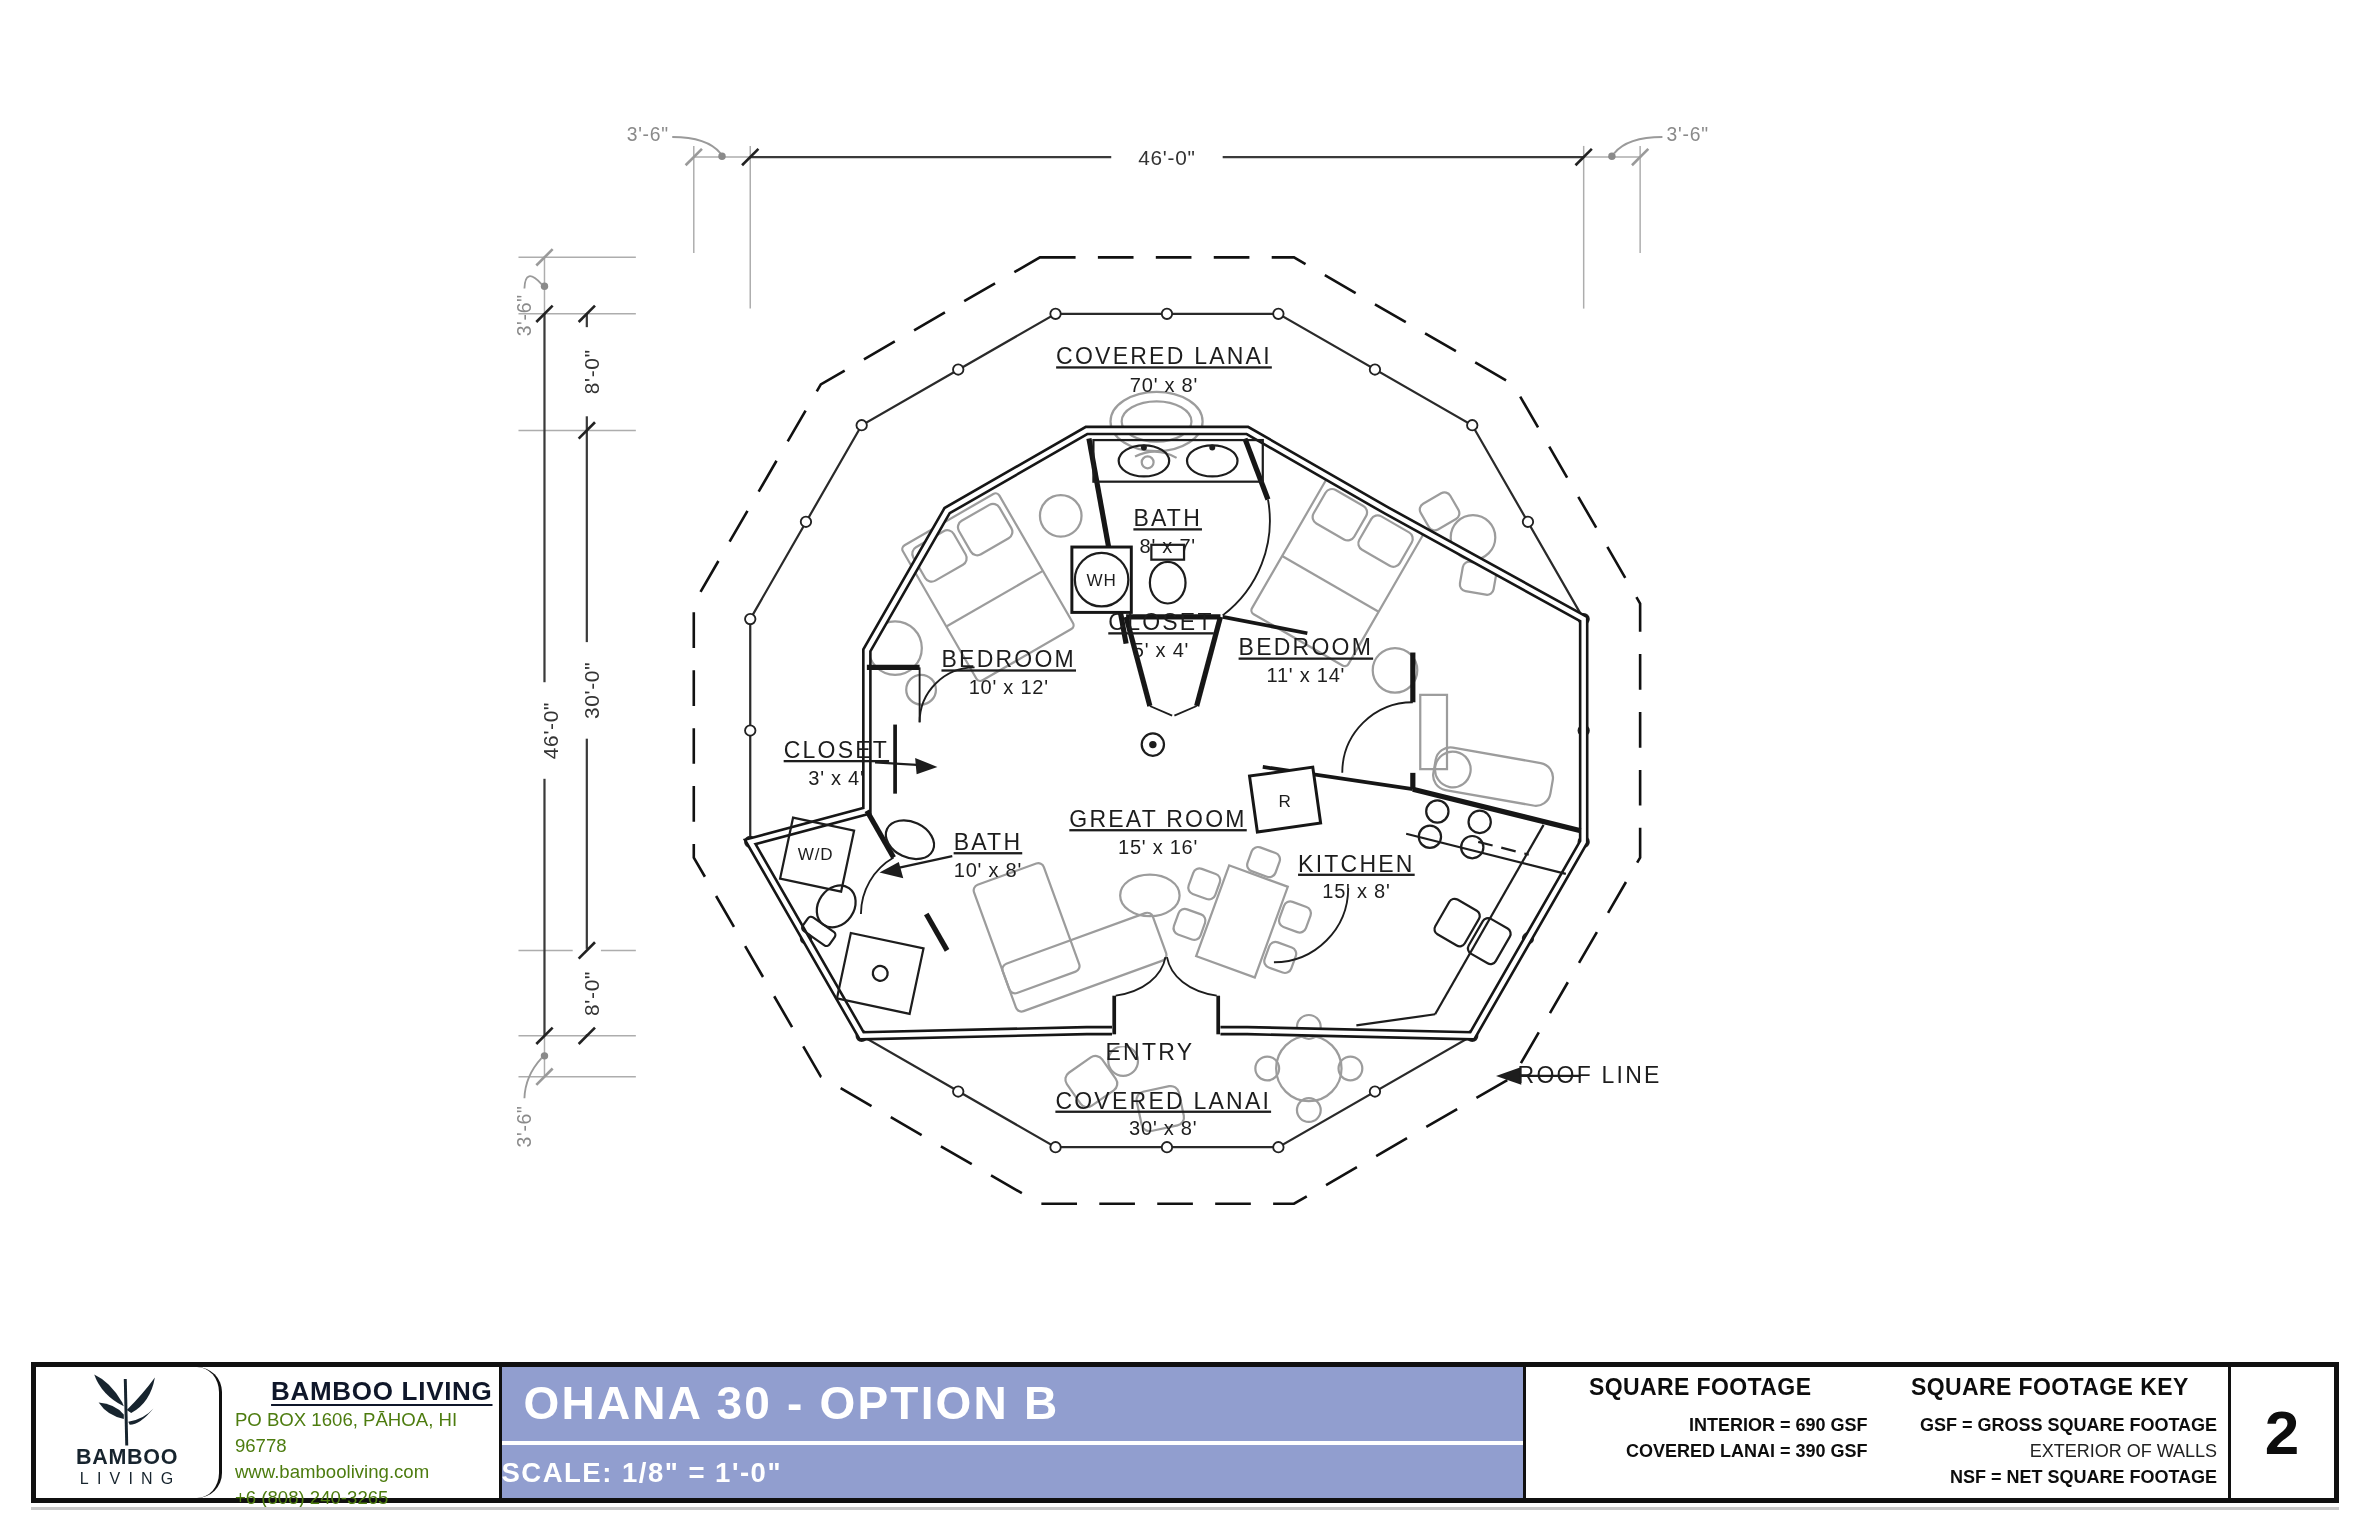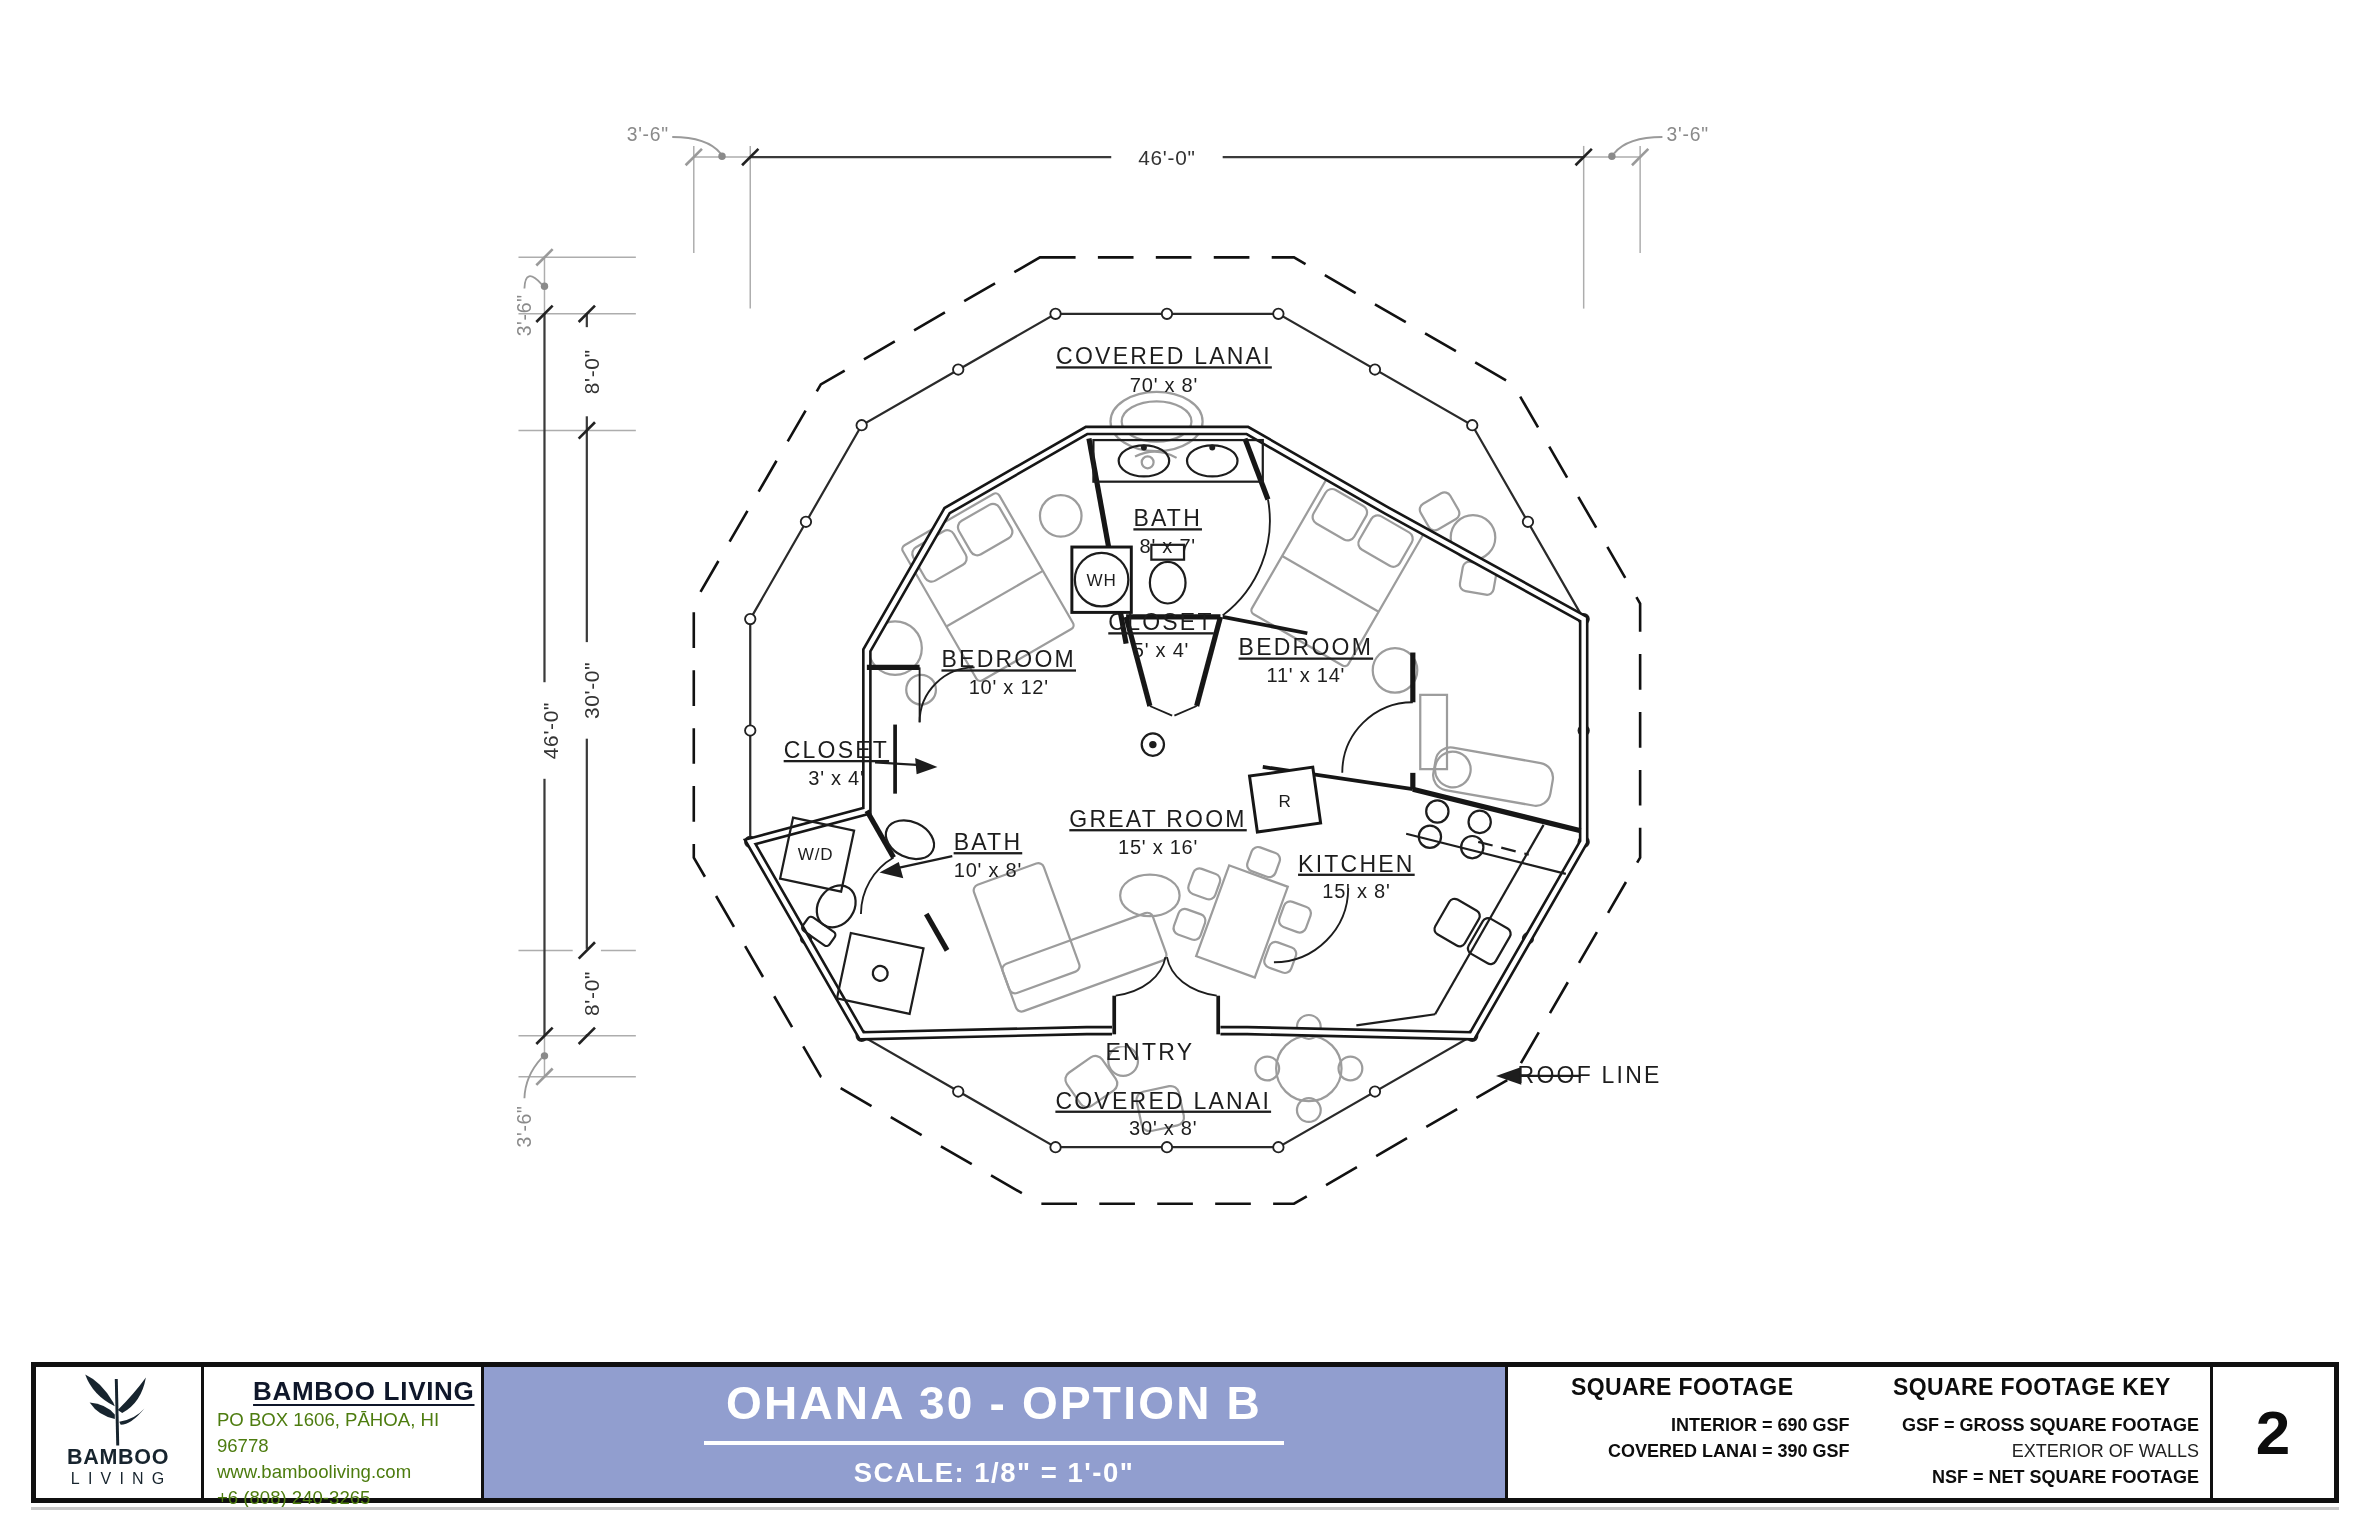--- a/index.html
+++ b/index.html
@@ -26,29 +26,29 @@
   .tick{stroke:#222;stroke-width:3.5;}
   .tickg{stroke:#9a9a9a;stroke-width:3.5;}
   .leader{fill:none;stroke:#9a9a9a;stroke-width:2.5;}
   .post{fill:#fff;stroke:#222;stroke-width:2.5;}
 
   
   .tblock{position:absolute;left:30.5px;top:1362px;width:2308px;height:141px;
           border:5.2px solid #101010;display:flex;box-sizing:border-box;background:#fff;}
   .tb-shadow{position:absolute;left:30.5px;top:1507px;width:2308px;height:3px;background:#c9c9c9;}
   .cell{box-sizing:border-box;height:100%;}
-  .logo-cell{width:168px;border-right:3.7px solid #101010;display:flex;flex-direction:column;
-             align-items:center;justify-content:flex-start;padding-top:6px;}
+  .logo-cell{width:186px;border-right:3.7px solid #101010;display:flex;flex-direction:column;
+             align-items:center;justify-content:flex-start;padding-top:6px;border-radius:25px;}
   .logo-word{font-weight:bold;font-size:21.5px;letter-spacing:0.7px;color:#17242e;line-height:1;}
   .logo-word2{font-size:16px;letter-spacing:8.2px;color:#17242e;line-height:1.25;margin-left:7.4px;}
   .info-cell{width:280px;border-right:3.7px solid #101010;display:flex;flex-direction:column;
              justify-content:space-between;padding:9px 6px 9px 13.4px;}
   .info-name{font-weight:bold;font-size:26px;letter-spacing:0.7px;text-decoration:underline;text-underline-offset:3.7px;color:#0f172a;text-align:right;}
   .info-lines{font-size:18.6px;color:#4d7c0f;line-height:1.4;}
-  .title-cell{width:1024px;background:#919ECF;display:flex;flex-direction:column;align-items:center;
+  .title-cell{width:1024px;background:#919ECF;display:flex;flex-direction:column;
               justify-content:center;border-right:3.7px solid #101010;}
   .sheet-title{font-weight:bold;font-size:46px;letter-spacing:2.2px;color:#ffffff;
                border-bottom:4.5px solid #ffffff;padding:0 22px 10.4px 22px;}
   .sheet-scale{font-weight:bold;font-size:27.5px;letter-spacing:1.5px;color:#ffffff;margin-top:12px;}
   .sqft-cell{width:705px;border-right:3.7px solid #101010;display:flex;padding:7.4px 10.4px 0 7.4px;}
   .sq-col{flex:1;display:flex;flex-direction:column;}
   .sq-head{font-weight:bold;font-size:23px;letter-spacing:0.4px;color:#0d0d0d;text-align:center;margin-bottom:10.4px;}
   .sq-line{font-weight:bold;font-size:18px;color:#0d0d0d;text-align:right;line-height:1.45;}
   .sq-sub{font-weight:normal;font-size:18px;color:#222;text-align:right;line-height:1.45;}
   .page-cell{flex:1;display:flex;align-items:center;justify-content:center;}

